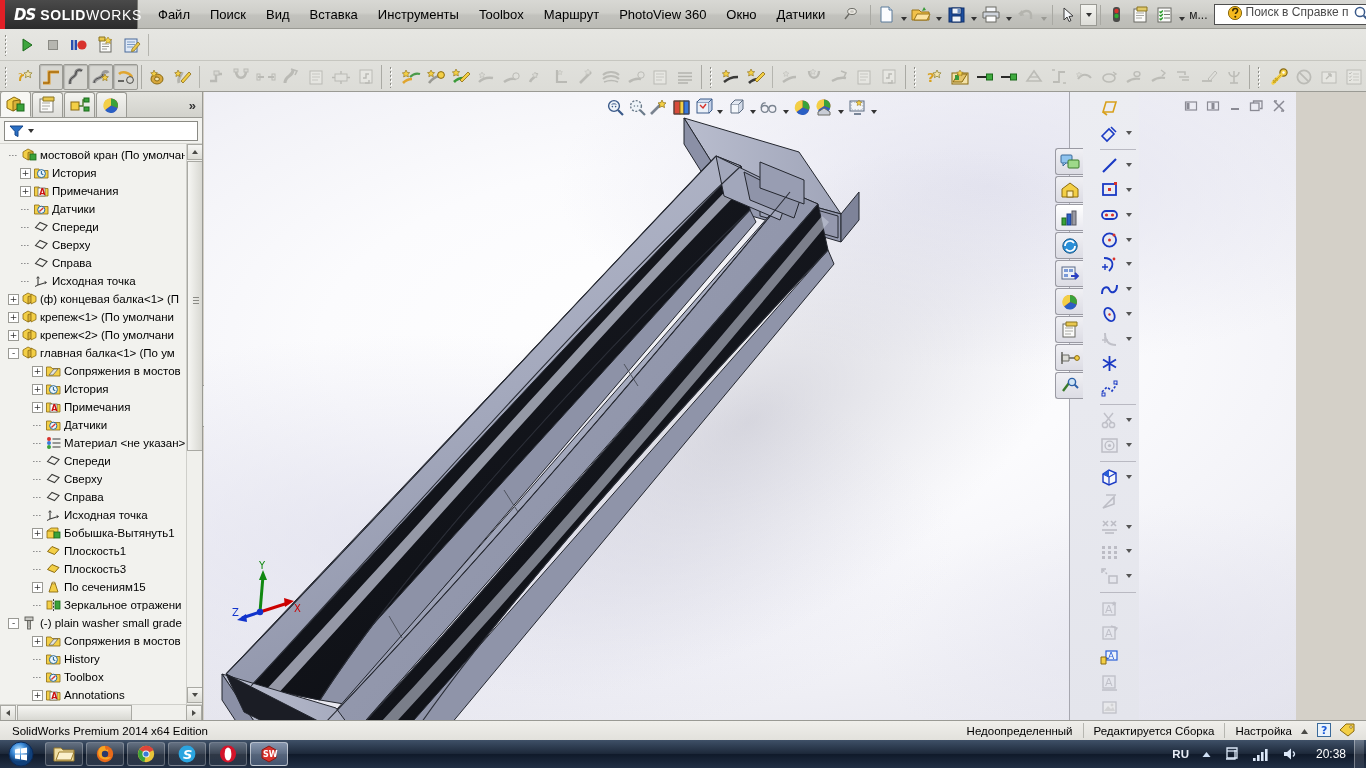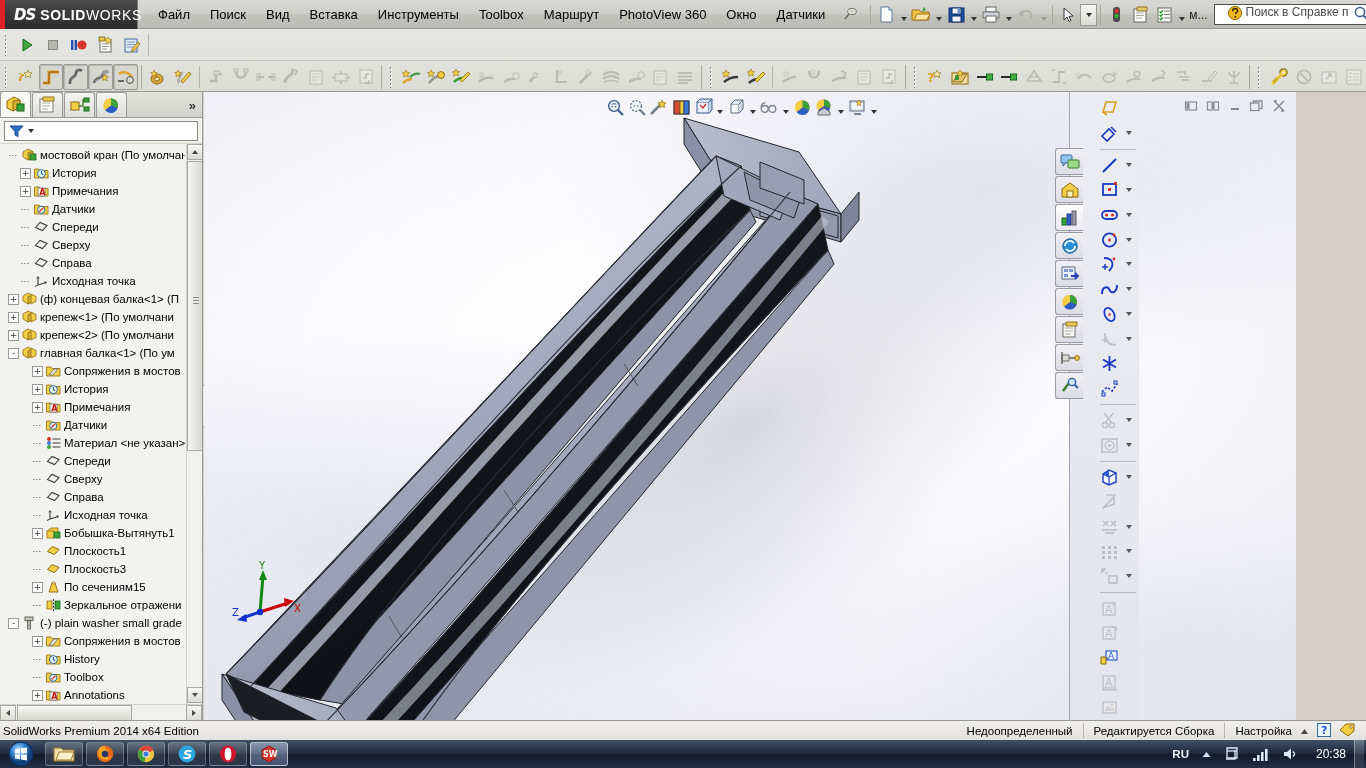--- a/index.html
+++ b/index.html
@@ -210,21 +210,21 @@
   }
   .task-tab.sel { background: linear-gradient(to bottom,#ffffff,#e8e8ef); }
 
   
   .statusbar {
     position:absolute; left:0; top:720px; width:1366px; height:20px;
     background: linear-gradient(to bottom,#f0efeb 0%,#e2e1dc 100%);
     border-top:1px solid #9a9a94;
     display:flex; align-items:center; font-size:11.5px; color:#000;
   }
-  .sb-left { padding-left:3px; }
+  .sb-left { padding-left:12px; }
   .sb-sep { width:1px; height:15px; background:#b6b6b0; margin:0 10px; }
 
   
   .taskbar {
     position:absolute; left:0; top:740px; width:1366px; height:28px;
     background: linear-gradient(to bottom, rgba(58,76,100,.97) 0%, rgba(26,38,56,.98) 48%, rgba(16,26,42,1) 52%, rgba(34,48,70,1) 100%);
     display:flex; align-items:center;
   }
   .startorb {
     width:42px; height:28px; display:flex; align-items:center; justify-content:center;

